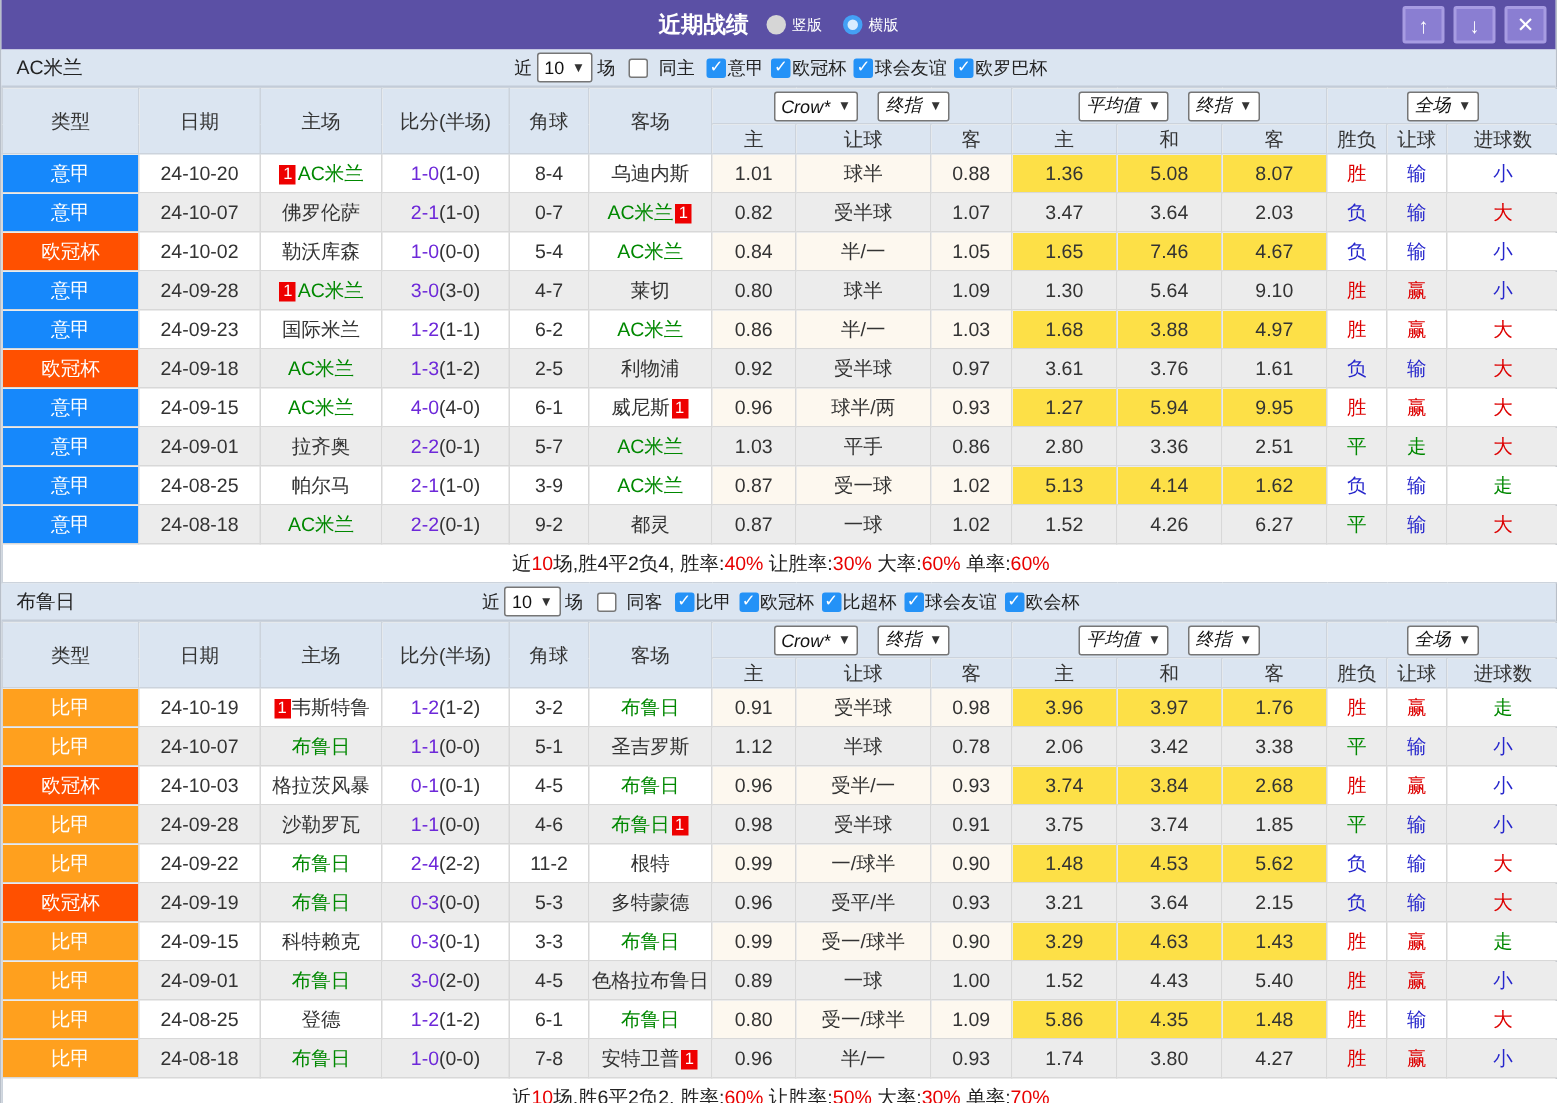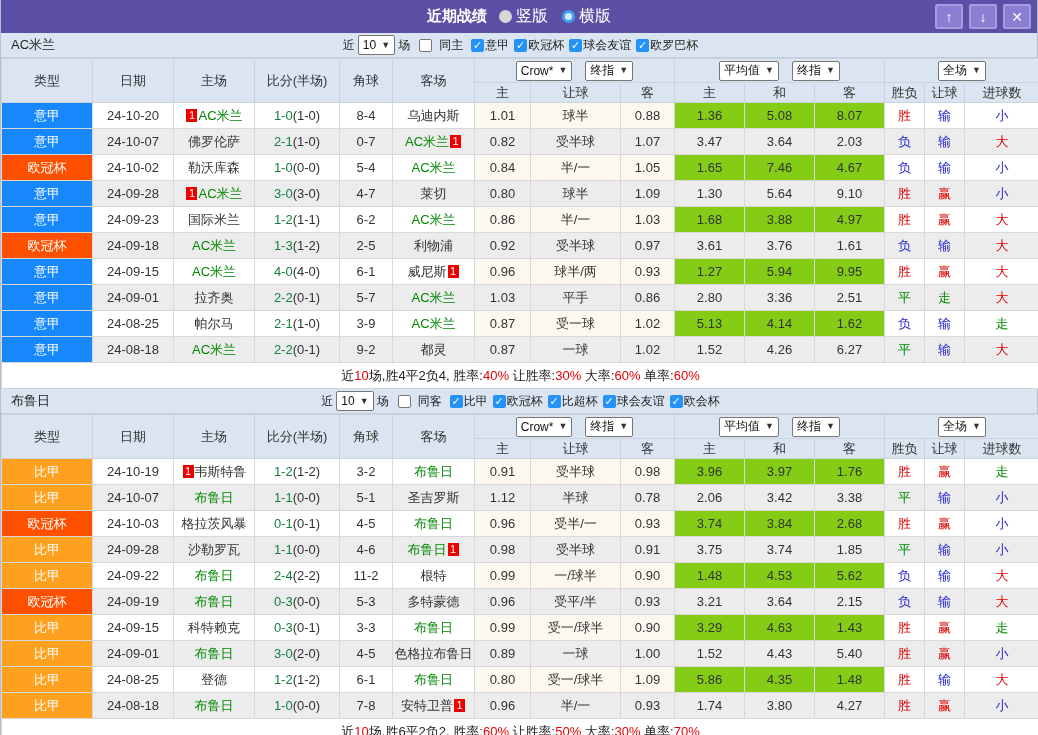--- a/index.html
+++ b/index.html
@@ -19,21 +19,21 @@
     position: relative;
     display: flex;
     align-items: center;
     justify-content: center;
   }
   .title-center { display: flex; align-items: center; }
   .main-title { color: #fff; font-weight: bold; font-size: 15px; }
   .radio { display: inline-block; border-radius: 50%; cursor: pointer; }
   .radio-filled { width: 13px; height: 13px; background: #d6d6d6; margin: 0 4px 0 12px; }
   .radio-ring { width: 13px; height: 13px; background: #d8ecff; border: 3px solid #44a0f5; margin: 0 4px 0 14px; }
-  .radio-label { color: #fff; font-size: 16px; }
+  .radio-label { color: #fff; font-size: 10px; }
   .win-buttons { position: absolute; right: 6px; top: 4px; display: flex; gap: 6px; }
   .wbtn {
     width: 28px; height: 25px;
     background: #8a7ed2; border: 2px solid #a79ce2; border-radius: 2px;
     color: #fff; font-weight: bold; font-size: 14px;
     display: flex; align-items: center; justify-content: center;
     cursor: pointer;
   }
 
   
@@ -74,36 +74,36 @@
     font-size: 13px; color: #333;
     height: 26px; padding: 0;
     overflow: hidden; white-space: nowrap;
     font-weight: normal;
   }
   thead th { background: #dbe5f1; height: 20px; }
   thead .group-row th { height: 24px; }
   tbody td { border-color: #d8d8d8; }
   tr.odd td { background: #fff; }
   tr.odd td.let { background: #fdf8ef; }
-  tr.odd td.avg { background: #84cc16; }
+  tr.odd td.avg { background: #fde047; }
   tr.even td { background: #ececec; }
   td.c-type { color: #fff; }
-  .ft { color: #15803d; }
+  .ft { color: #6d28d9; }
   .ht { color: #333; }
   .tname { color: #333; }
   .tname.focus { color: #008800; }
   .rank-badge {
     display: inline-block; background: #ee0000; color: #fff;
     font-size: 11px; line-height: 13px; min-width: 11px; height: 13px;
     padding: 0 1px; margin: 0 1px; vertical-align: 1px;
   }
   td.summary { background: #fff; height: 26px; font-size: 13px; }
   .seg-black { color: #222; }
   .seg-red { color: #e80000; }
-  .hdr-sels { display: flex; align-items: center; justify-content: center; gap: 13px; }
+  .hdr-sels { display: flex; align-items: center; justify-content: center; gap: 13px; font-style: italic; }
 </style>
 </head>
 <body>
 
 <div class="page">
 
   <div class="titlebar">
     <div class="title-center">
       <span class="main-title">近期战绩</span>
       <span class="radio radio-filled"></span>

